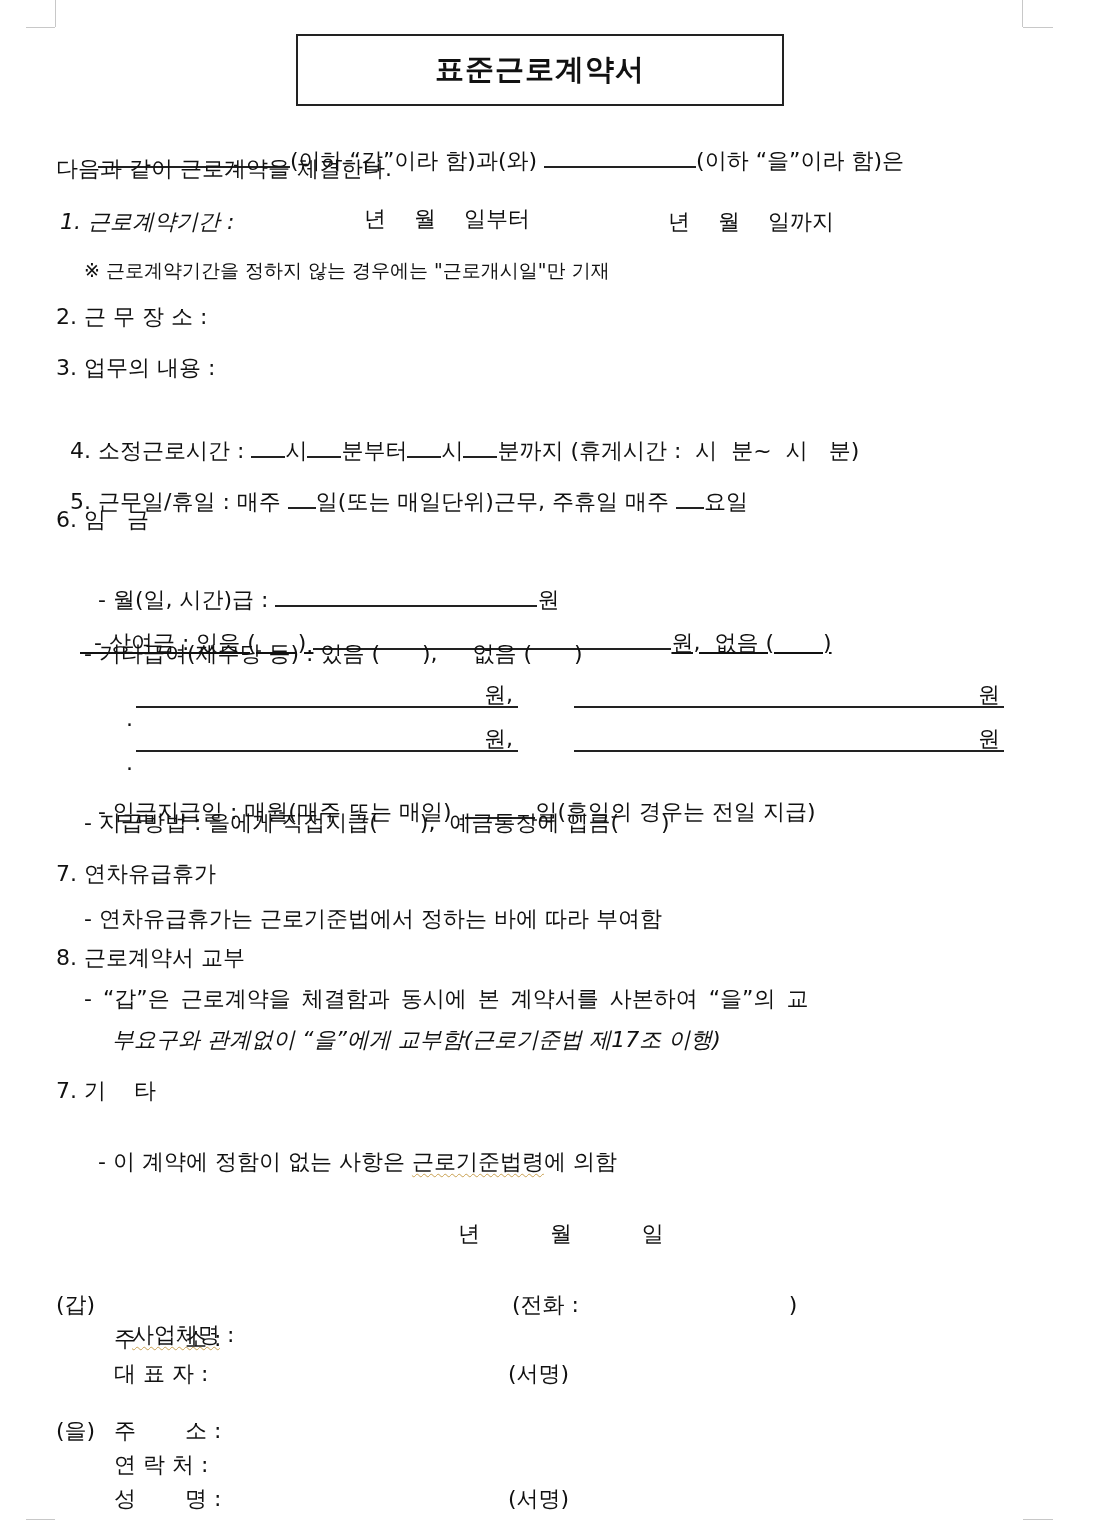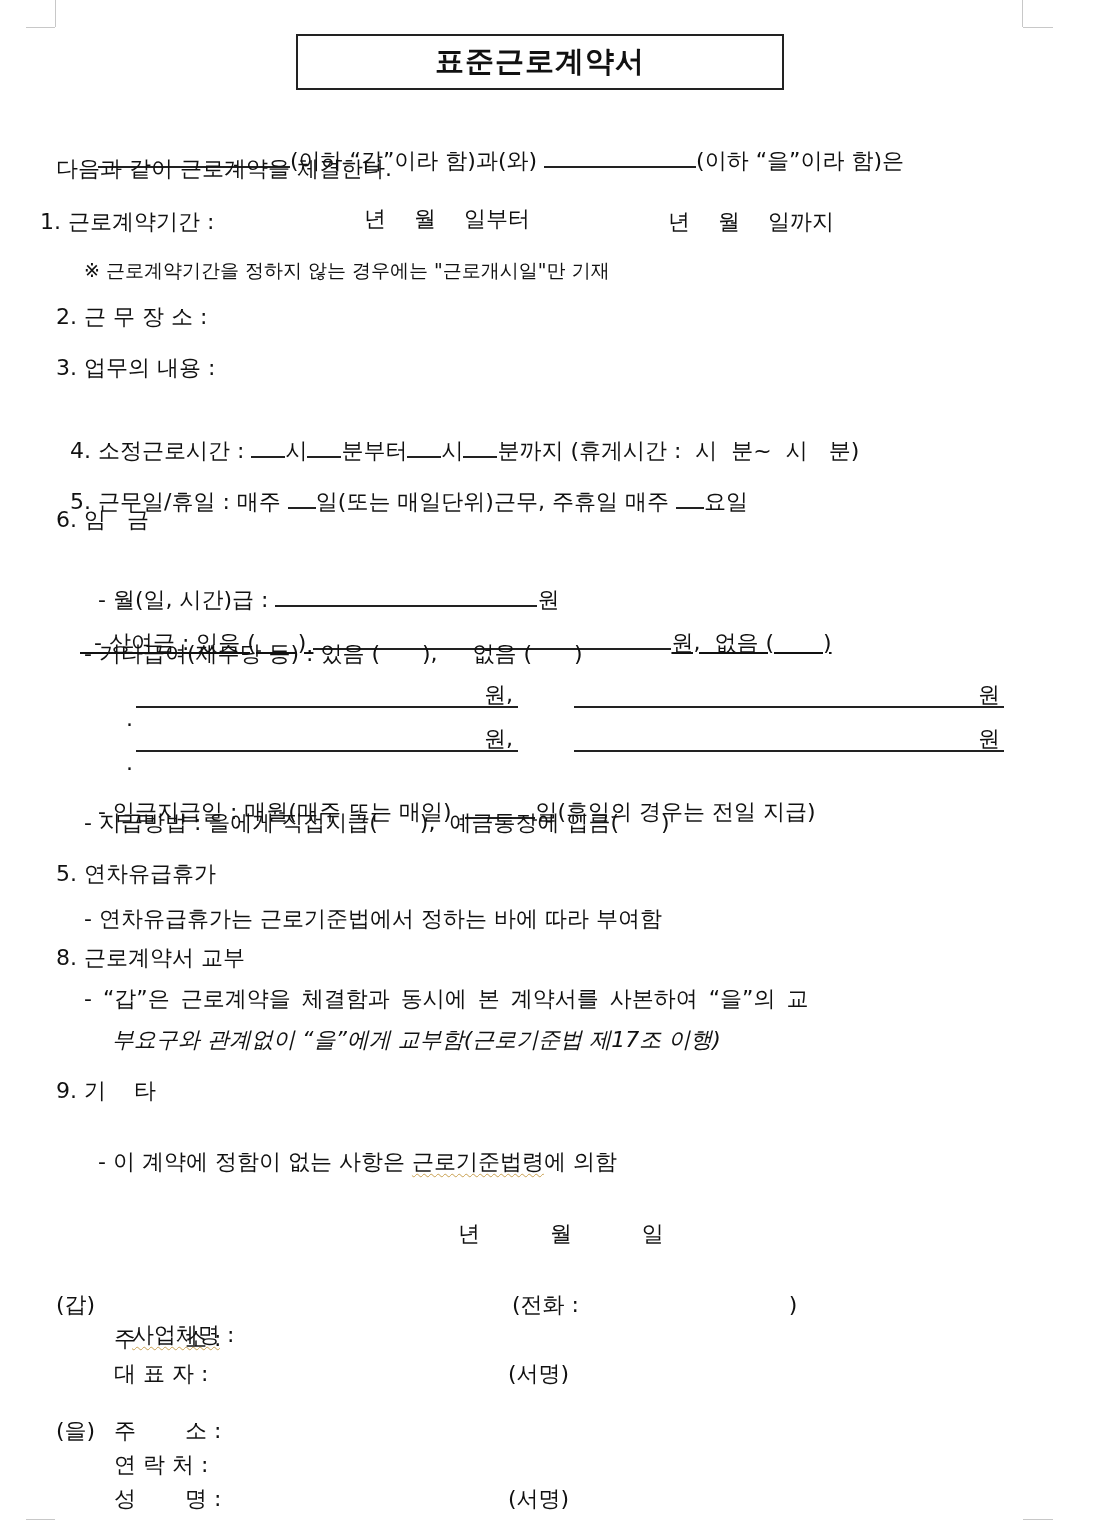--- a/index.html
+++ b/index.html
@@ -1,19 +1,19 @@
 <!DOCTYPE html>
 <html><head>
 <meta charset="utf-8">
 <style>
   html, body { margin: 0; padding: 0; background: #ffffff; }
   body { width: 1096px; height: 1522px; position: relative; overflow: hidden;
          font-family: "DejaVu Sans", "Liberation Sans", sans-serif; color: #111; }
   .crop { position: absolute; background: #c8c8c8; }
-  .title-box { position: absolute; left: 296px; top: 34px; width: 488px; height: 56px;
+  .title-box { position: absolute; left: 296px; top: 34px; width: 488px; height: 72px;
                border: 2px solid #222; box-sizing: border-box;
                display: flex; align-items: center; justify-content: center; }
   .title-box span { font-size: 29px; font-weight: bold; letter-spacing: 1px; }
   .ln { position: absolute; font-size: 22px; white-space: pre; line-height: 30px; }
   .sm { font-size: 19px; }
   .blank { display: inline-block; border-bottom: 2px solid #222; height: 22px; vertical-align: baseline; }
   .spell { text-decoration: underline wavy #c8a050; text-decoration-thickness: 1px; text-underline-offset: 4px; }
 </style>
 </head>
 <body>
@@ -27,21 +27,21 @@
 
 <div class="title-box">
   <span>표준근로계약서</span>
 </div>
 
 <div class="ln" style="left:84px;top:114px;text-align:right;">
   <span class="blank" style="width:192px;"></span><span>(이하 “갑”이라 함)과(와) </span><span class="blank" style="width:152px;"></span><span>(이하 “을”이라 함)은</span>
 </div>
 <div class="ln" style="left:56px;top:154px;">다음과 같이 근로계약을 체결한다.</div>
 
-<div class="ln" style="left:40px;top:207px;">1. 근로계약기간 :</div>
+<div class="ln" style="left:60px;top:207px;font-style:italic;">1. 근로계약기간 :</div>
 <div class="ln" style="left:364px;top:204px;">년    월    일부터</div>
 <div class="ln" style="left:668px;top:207px;">년    월    일까지</div>
 <div class="ln sm" style="left:84px;top:255px;">※ 근로계약기간을 정하지 않는 경우에는 "근로개시일"만 기재</div>
 
 <div class="ln" style="left:56px;top:302px;">2. 근 무 장 소 :</div>
 <div class="ln" style="left:56px;top:353px;">3. 업무의 내용 :</div>
 
 <div class="ln" style="left:56px;top:404px;">
   <span>4. 소정근로시간 : </span><span class="blank" style="width:34px;"></span><span>시</span><span class="blank" style="width:34px;"></span><span>분부터</span><span class="blank" style="width:34px;"></span><span>시</span><span class="blank" style="width:34px;"></span><span>분까지 (휴게시간 :  시  분~  시   분)</span>
 </div>
@@ -73,28 +73,28 @@
 <div class="blank" style="position:absolute;left:136px;top:728px;width:382px;"></div>
 <div class="ln" style="left:484px;top:724px;">원,</div>
 <div class="blank" style="position:absolute;left:574px;top:728px;width:430px;"></div>
 <div class="ln" style="left:978px;top:724px;">원</div>
 
 <div class="ln" style="left:84px;top:765px;">
   <span>- 임금지급일 : 매월(매주 또는 매일)  </span><span class="blank" style="width:70px;"></span><span>일(휴일의 경우는 전일 지급)</span>
 </div>
 <div class="ln" style="left:84px;top:808px;">- 지급방법 : 을에게 직접지급(      ),  예금통장에 입금(      )</div>
 
-<div class="ln" style="left:56px;top:859px;">5. 연차유급휴가</div>
+<div class="ln" style="left:56px;top:859px;">7. 연차유급휴가</div>
 <div class="ln" style="left:84px;top:904px;">- 연차유급휴가는 근로기준법에서 정하는 바에 따라 부여함</div>
 
 <div class="ln" style="left:56px;top:943px;">8. 근로계약서 교부</div>
 <div class="ln" style="left:84px;top:984px;word-spacing:4px;">- “갑”은 근로계약을 체결함과 동시에 본 계약서를 사본하여 “을”의 교</div>
 <div class="ln" style="left:112px;top:1025px;font-style:italic;">부요구와 관계없이 “을”에게 교부함(근로기준법 제17조 이행)</div>
 
-<div class="ln" style="left:56px;top:1076px;">9. 기    타</div>
+<div class="ln" style="left:56px;top:1076px;">7. 기    타</div>
 <div class="ln" style="left:84px;top:1117px;">
   <span>- 이 계약에 정함이 없는 사항은 </span><span class="spell">근로기준법령</span><span>에 의함</span>
 </div>
 
 <div class="ln" style="left:458px;top:1219px;">년          월          일</div>
 
 <div class="ln" style="left:56px;top:1290px;">(갑)</div>
 <div class="ln" style="left:118px;top:1290px;">
   <span class="spell">사업체명</span><span> :</span>
 </div>

